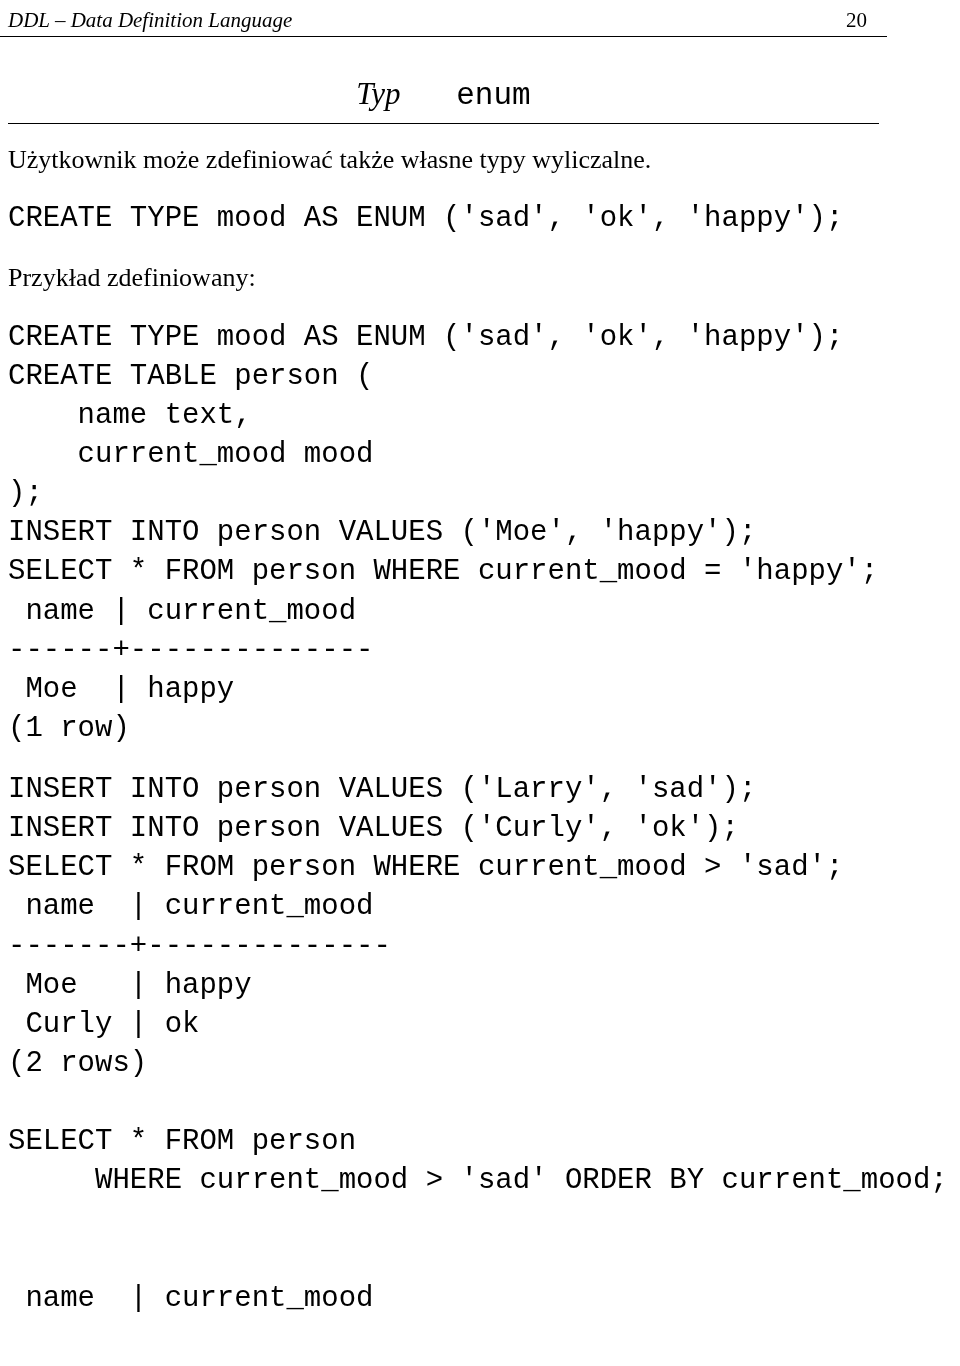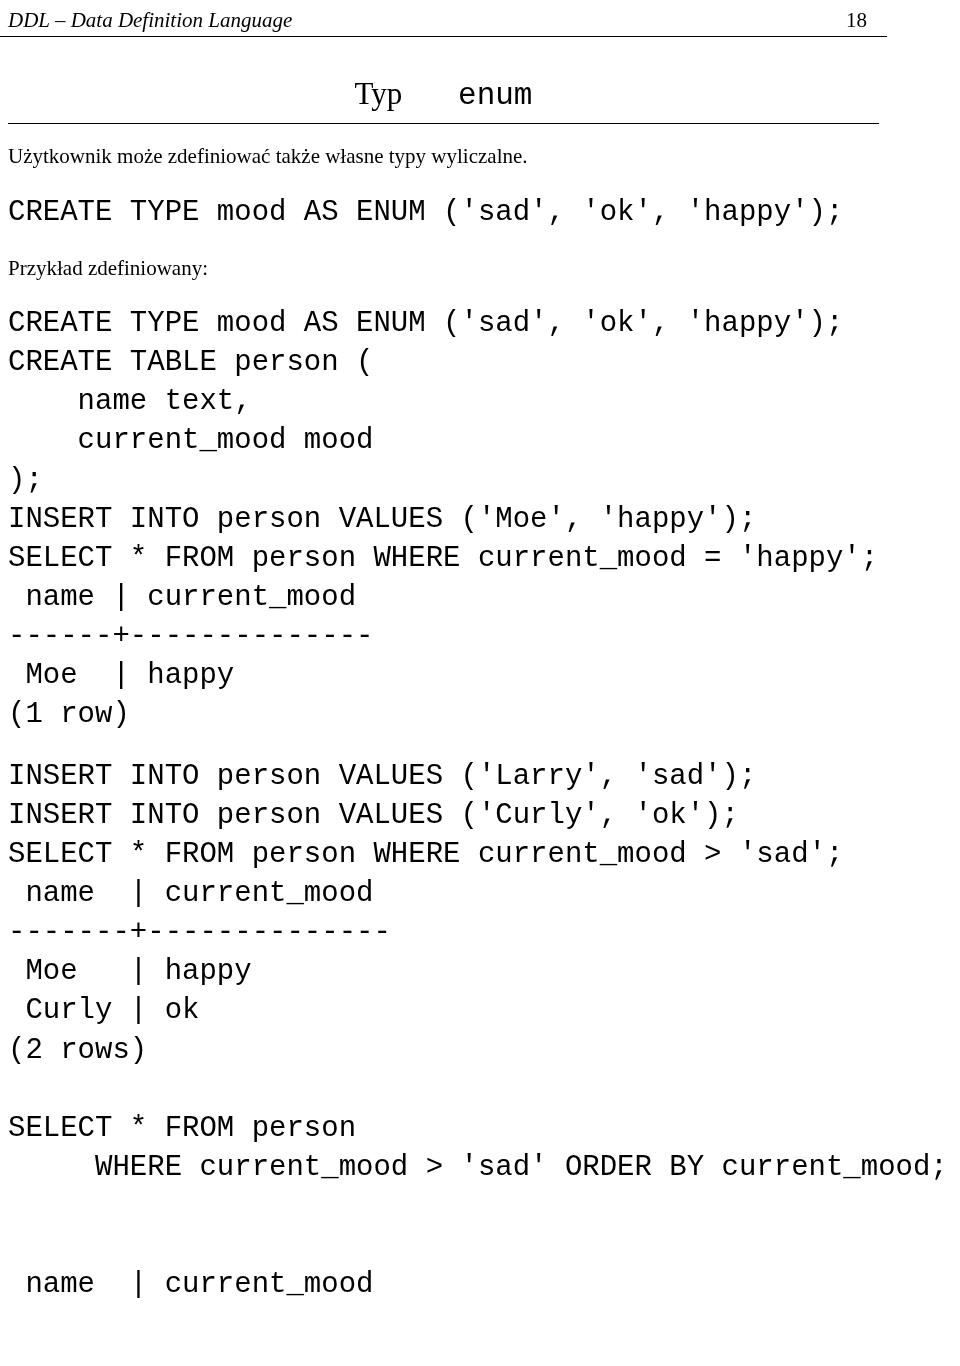--- a/index.html
+++ b/index.html
@@ -25,51 +25,51 @@
     font-size: 21px;
     border-bottom: 1px solid #000;
     margin-bottom: 36px;
   }
   .header .right { font-style: normal; }
   .title {
     text-align: center;
     font-size: 31px;
     margin-bottom: 6px;
   }
-  .title .typ { font-family: inherit; }
+  .title .typ { font-family: inherit; font-style: italic; }
   .title .enum {
     font-family: "Courier New", Courier, monospace;
     font-size: 31px;
     margin-left: 48px;
   }
   .rule {
     border: none;
     border-top: 1px solid #000;
     margin: 0 8px 18px 8px;
   }
   .para {
     margin: 0 8px 22px 8px;
-    font-size: 21px;
+    font-size: 26px;
   }
   pre.code {
     font-family: "Courier New", Courier, monospace;
     font-size: 29px;
     line-height: 1.35;
     margin: 0 8px 22px 8px;
     white-space: pre;
   }
 </style>
 </head>
 <body>
 
 <div class="page">
 
   <div class="header">
     <span>DDL – Data Definition Language</span>
-    <span class="right">18</span>
+    <span class="right">20</span>
   </div>
 
   <div class="title">
     <span class="typ">Typ</span>
     <span class="enum">enum</span>
   </div>
   <hr class="rule">
 
   <p class="para">Użytkownik może zdefiniować także własne typy wyliczalne.</p>
 

